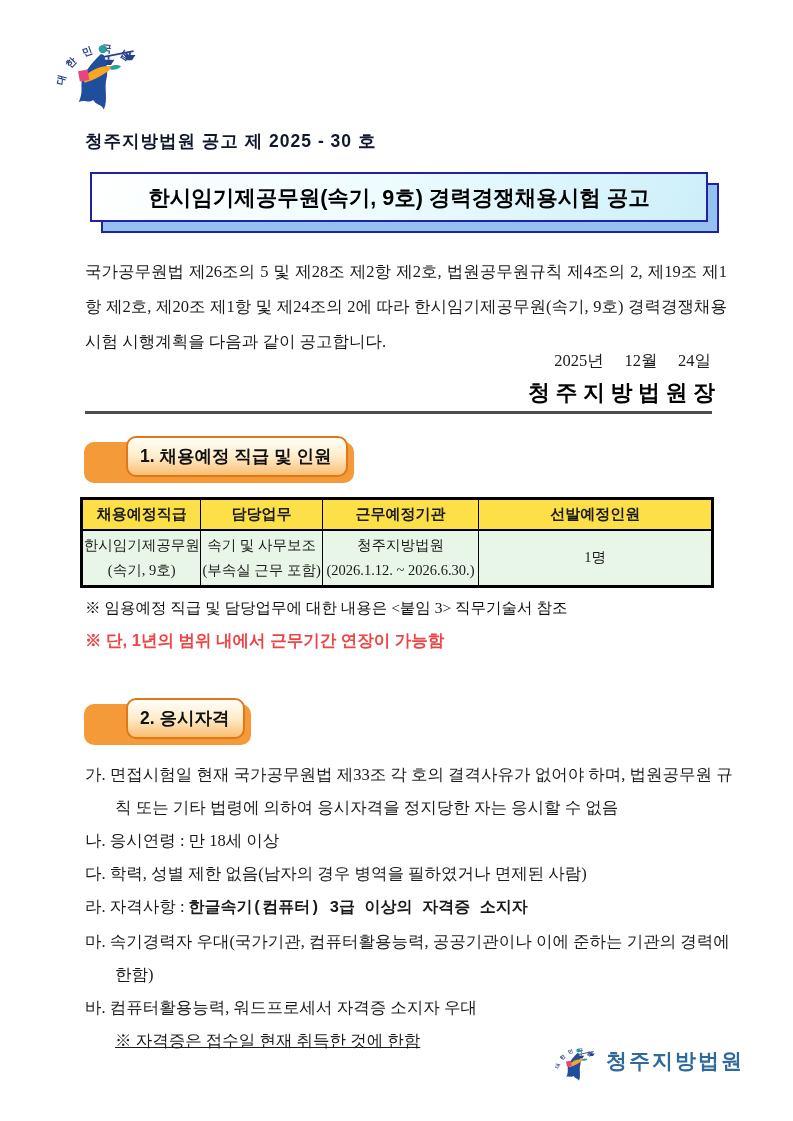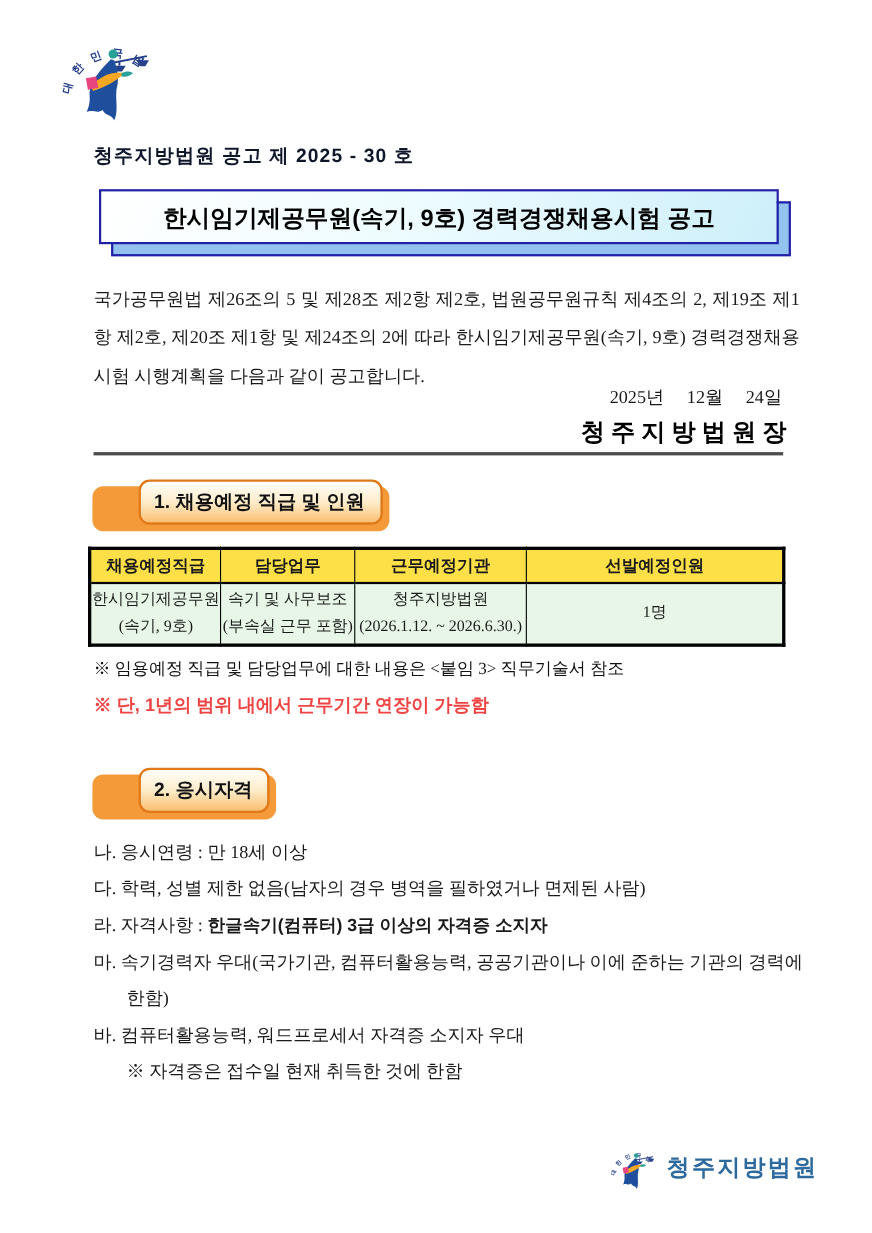--- a/index.html
+++ b/index.html
@@ -49,22 +49,22 @@
                      height:31px; text-align:center; }
   table.recruit td { border:1.5px solid #000; background:#e7f6e7; font-size:14.5px;
                      height:57px; text-align:center; line-height:25px; vertical-align:middle; }
 
   .note1 { position:absolute; left:85px; top:598px; font-size:15.5px; color:#111; }
   .note2 { position:absolute; left:85px; top:630px; font-family:"Liberation Sans",sans-serif;
            font-weight:bold; font-size:16.5px; color:#ef4444; }
 
   .req-list { position:absolute; left:85px; top:758px; width:650px; font-size:16.5px; }
   .req-item { padding-left:30px; text-indent:-30px; line-height:33px; }
-  .req-item b { font-family:Liberation Sans, sans-serif; font-size:16px; }
-  .req-sub { padding-left:58px; text-indent:-28px; line-height:33px; }
+  .req-item b { font-family:Liberation Mono, monospace; font-size:16px; }
+  .req-sub { padding-left:58px; text-indent:-28px; line-height:33px;text-decoration:underline; }
 
   .footer-org { position:absolute; left:606px; top:1047px; font-family:"Liberation Sans",sans-serif;
                 font-weight:bold; font-size:21px; letter-spacing:2px; color:#2e6a9e; }
 </style>
 </head>
 <body>
 
 <svg width="0" height="0" style="position:absolute">
   <defs>
     <g id="court-logo">
@@ -146,20 +146,21 @@
 
 <div class="note1">※ 임용예정 직급 및 담당업무에 대한 내용은 &lt;붙임 3&gt; 직무기술서 참조</div>
 <div class="note2">※ 단, 1년의 범위 내에서 근무기간 연장이 가능함</div>
 
 <div class="badge" id="badge2">
   <div class="badge-shadow"></div>
   <div class="badge-face">2. 응시자격</div>
 </div>
 
 <div class="req-list">
+  <div class="req-item">가. 면접시험일 현재 국가공무원법 제33조 각 호의 결격사유가 없어야 하며, 법원공무원 규칙 또는 기타 법령에 의하여 응시자격을 정지당한 자는 응시할 수 없음</div>
   <div class="req-item">나. 응시연령 : 만 18세 이상</div>
   <div class="req-item">다. 학력, 성별 제한 없음(남자의 경우 병역을 필하였거나 면제된 사람)</div>
   <div class="req-item"><span>라. 자격사항 : </span><b>한글속기(컴퓨터) 3급 이상의 자격증 소지자</b></div>
   <div class="req-item">마. 속기경력자 우대(국가기관, 컴퓨터활용능력, 공공기관이나 이에 준하는 기관의 경력에 한함)</div>
   <div class="req-item">바. 컴퓨터활용능력, 워드프로세서 자격증 소지자 우대</div>
   <div class="req-sub">※ 자격증은 접수일 현재 취득한 것에 한함</div>
 </div>
 
 <div class="footer-logo">
   <svg width="48" height="48" viewBox="0 0 100 100">

